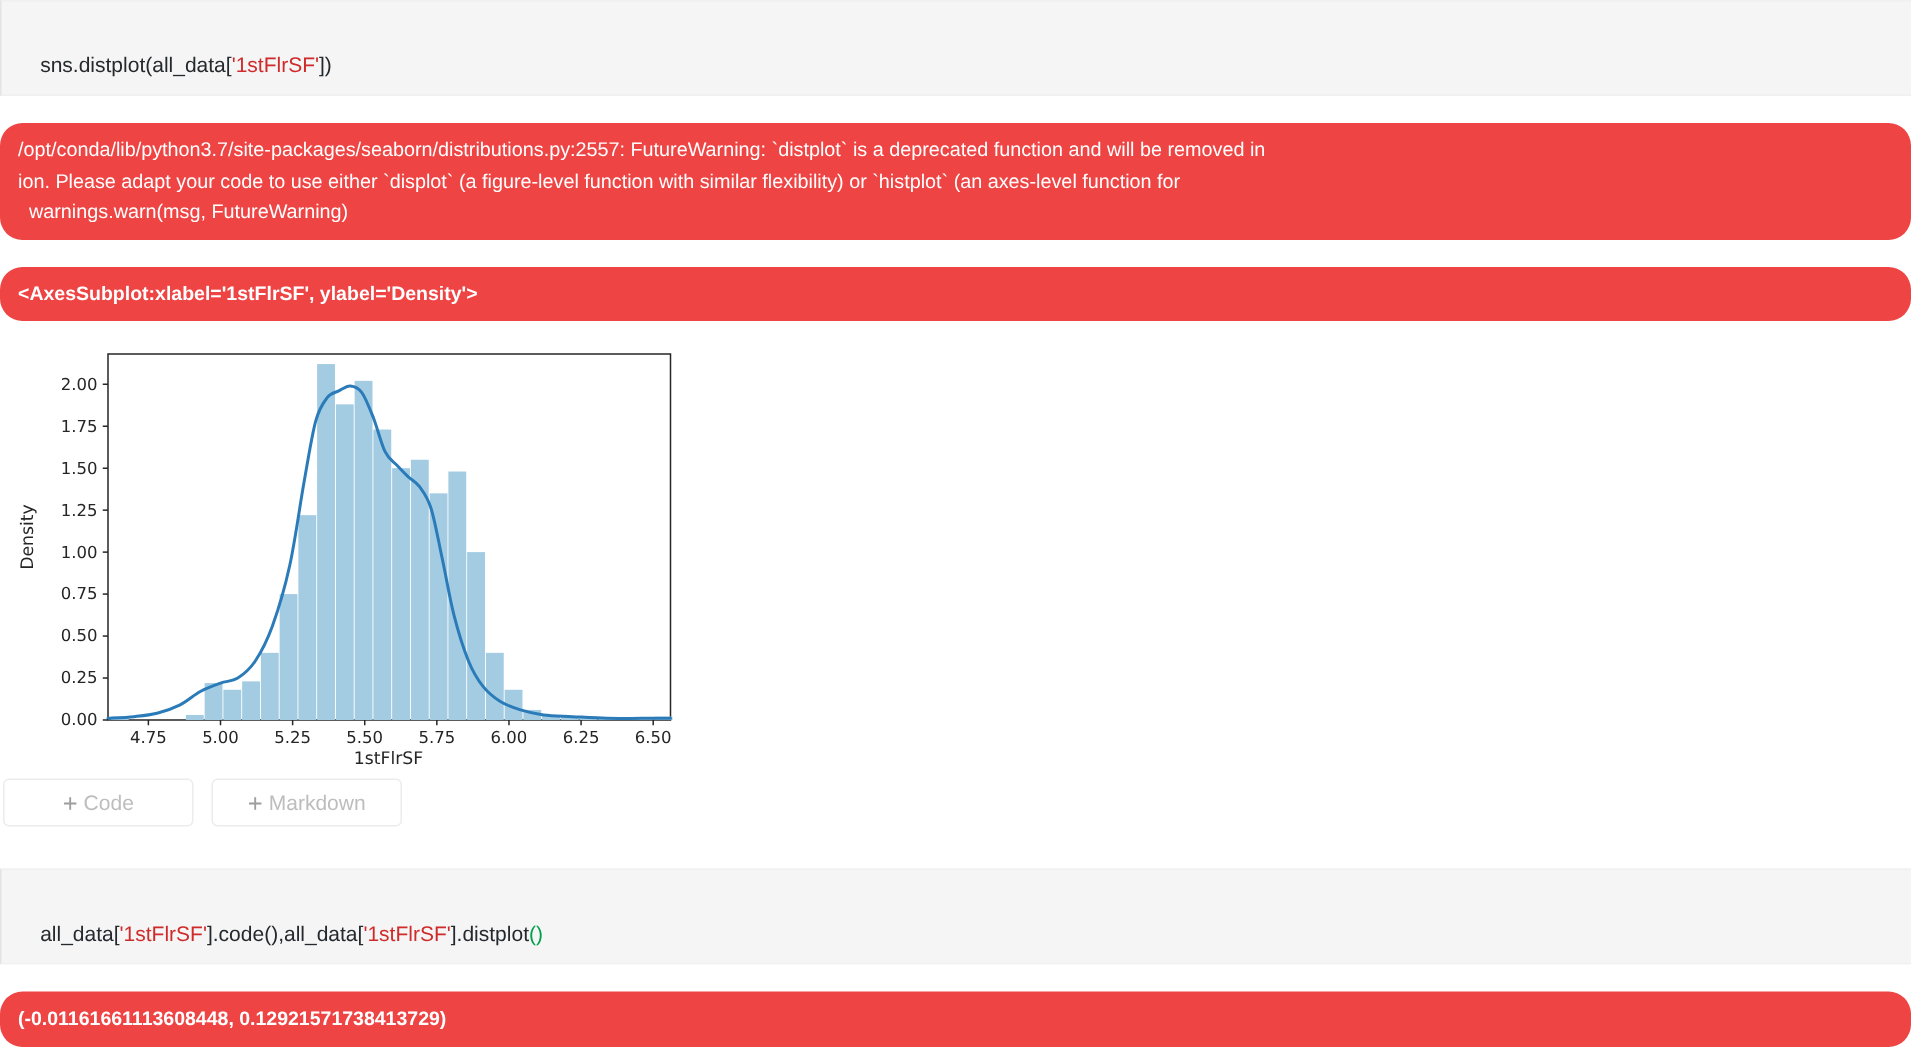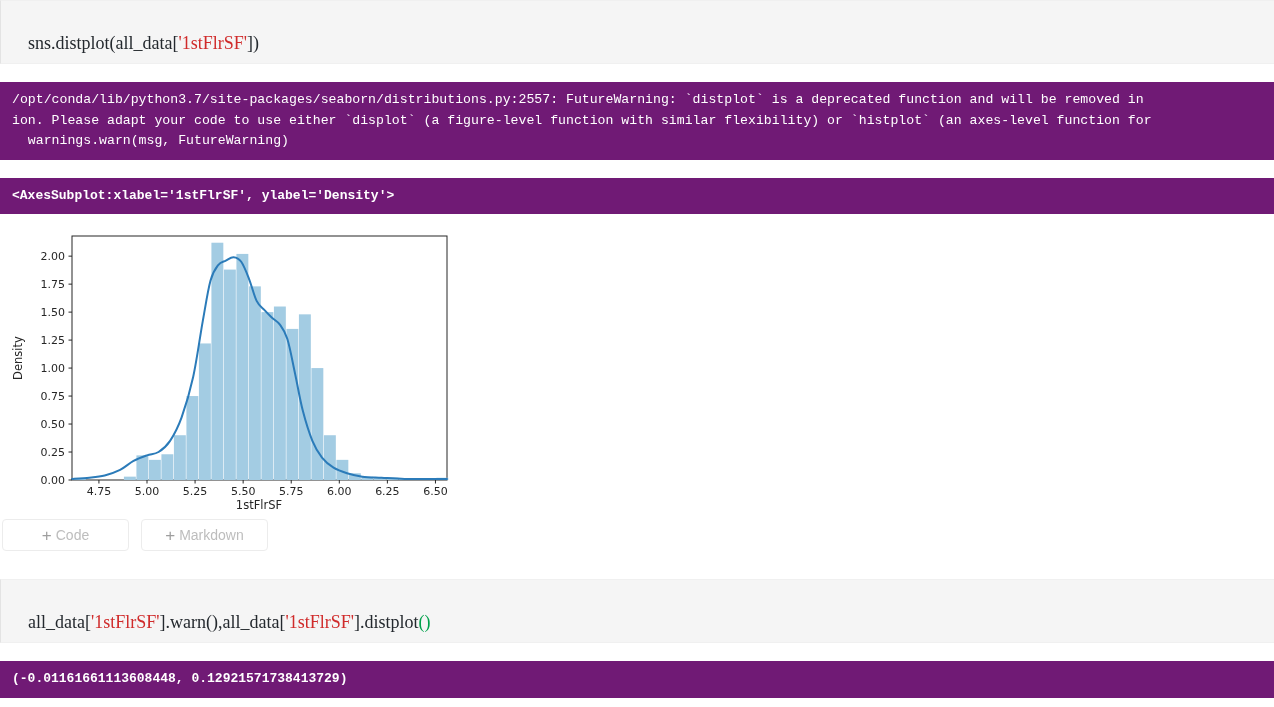--- a/index.html
+++ b/index.html
@@ -16,41 +16,42 @@
     position: relative;
   }
 
   
   .code-cell {
     background: #f5f5f5;
     border-left: 1px solid #e3e3e3;
     border-top: 1px solid #f0f0f0;
     border-bottom: 1px solid #f0f0f0;
     padding: 9px 0 9px 18px;
-    font-family: Liberation Serif, serif;
-    font-size: 18px;
+    font-family: Liberation Sans, sans-serif;
+    font-size: 14px;
     line-height: 22px;
     color: #24292e;
     white-space: pre;
     box-sizing: border-box;
   }
   .tok-str  { color: #d02b2b; }
   .tok-grn  { color: #00a14b; }
 
   
   .out-dark {
-    background: #701a75;
+    background: #ef4444;
     color: #ffffff;
-    font-family: Liberation Mono, monospace;
+    font-family: Liberation Sans, sans-serif;
     font-size: 13.2px;
     line-height: 20.5px;
     padding: 8px 0 8px 12px;
     white-space: pre;
     overflow: hidden;
     box-sizing: border-box;
+    border-radius: 15px;
   }
   .out-dark.repr { font-weight: bold; font-size: 13px; }
 
   
   .gap-sm { height: 18px; background: #ffffff; }
   .gap-md { height: 28px; background: #ffffff; }
 
   
   .figure-wrap {
     background: #ffffff;
@@ -210,18 +211,18 @@
   </div>
   <div class="add-btn">
     <span class="plus">+</span>
     <span>Markdown</span>
   </div>
 </div>
 
 <div class="gap-md"></div>
 
 <div class="code-cell">
-  <span>all_data[</span><span class="tok-str">'1stFlrSF'</span><span>].warn(),all_data[</span><span class="tok-str">'1stFlrSF'</span><span>].distplot</span><span class="tok-grn">()</span>
+  <span>all_data[</span><span class="tok-str">'1stFlrSF'</span><span>].code(),all_data[</span><span class="tok-str">'1stFlrSF'</span><span>].distplot</span><span class="tok-grn">()</span>
 </div>
 
 <div class="gap-sm"></div>
 
 <div class="out-dark repr"><span>(-0.01161661113608448, 0.12921571738413729)</span></div>
 
 </body></html>

